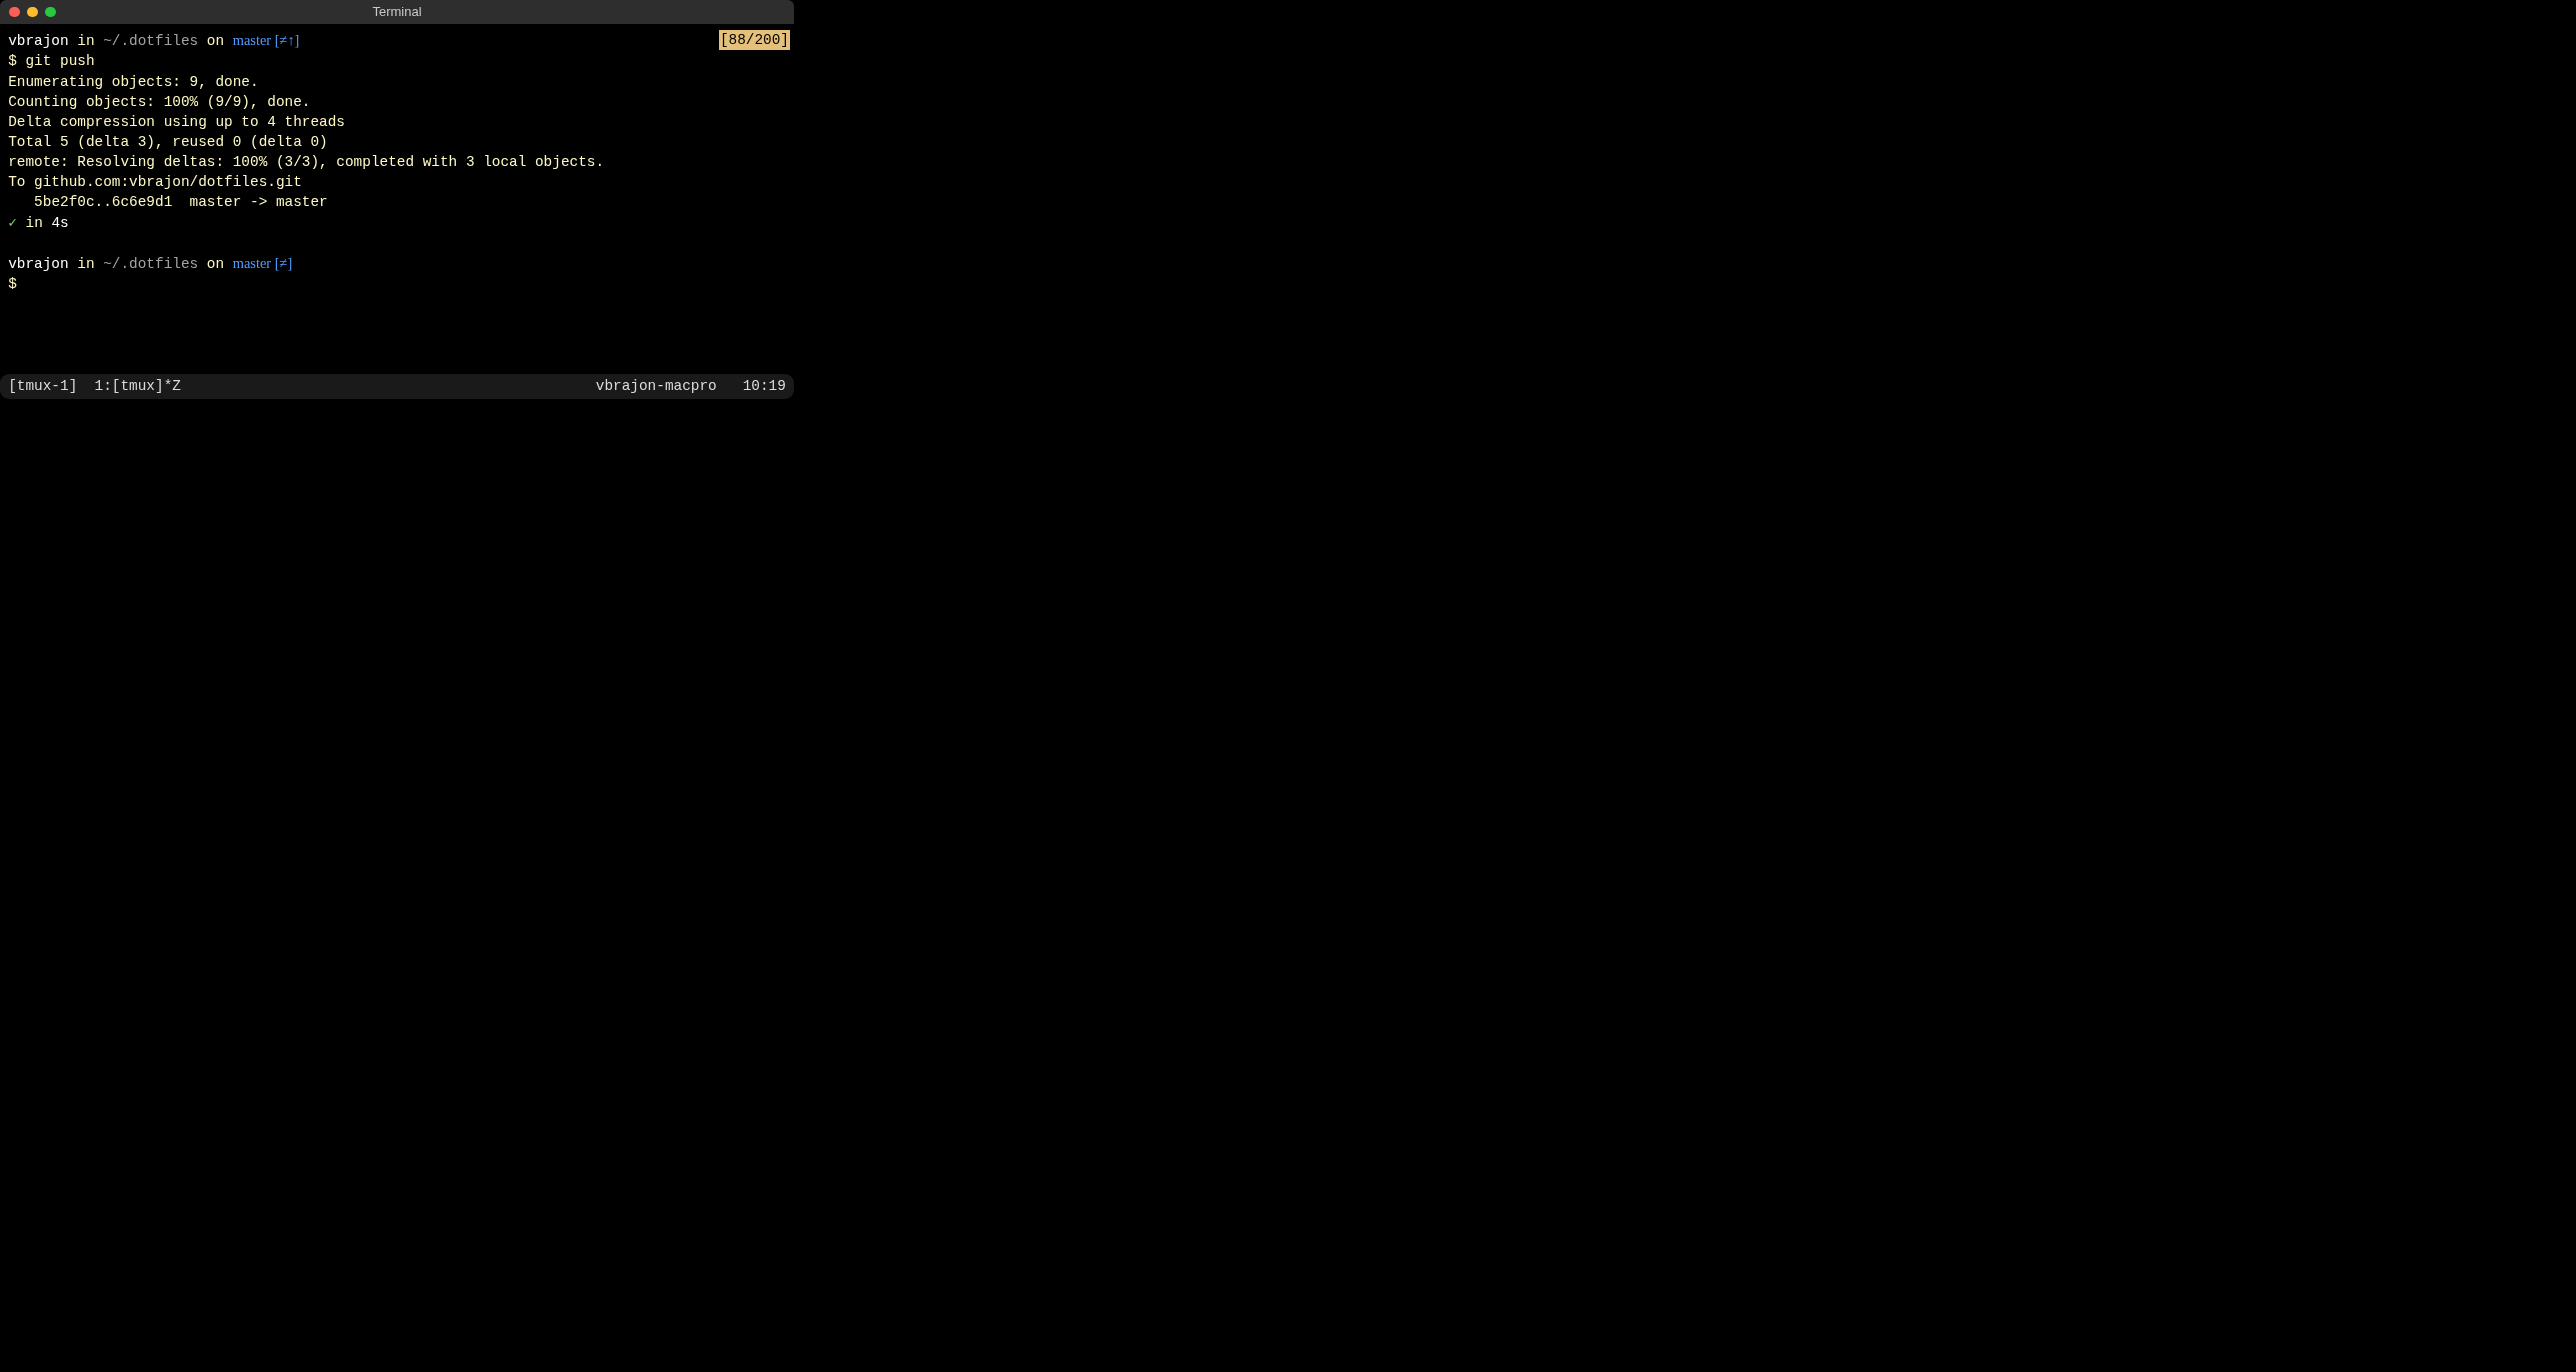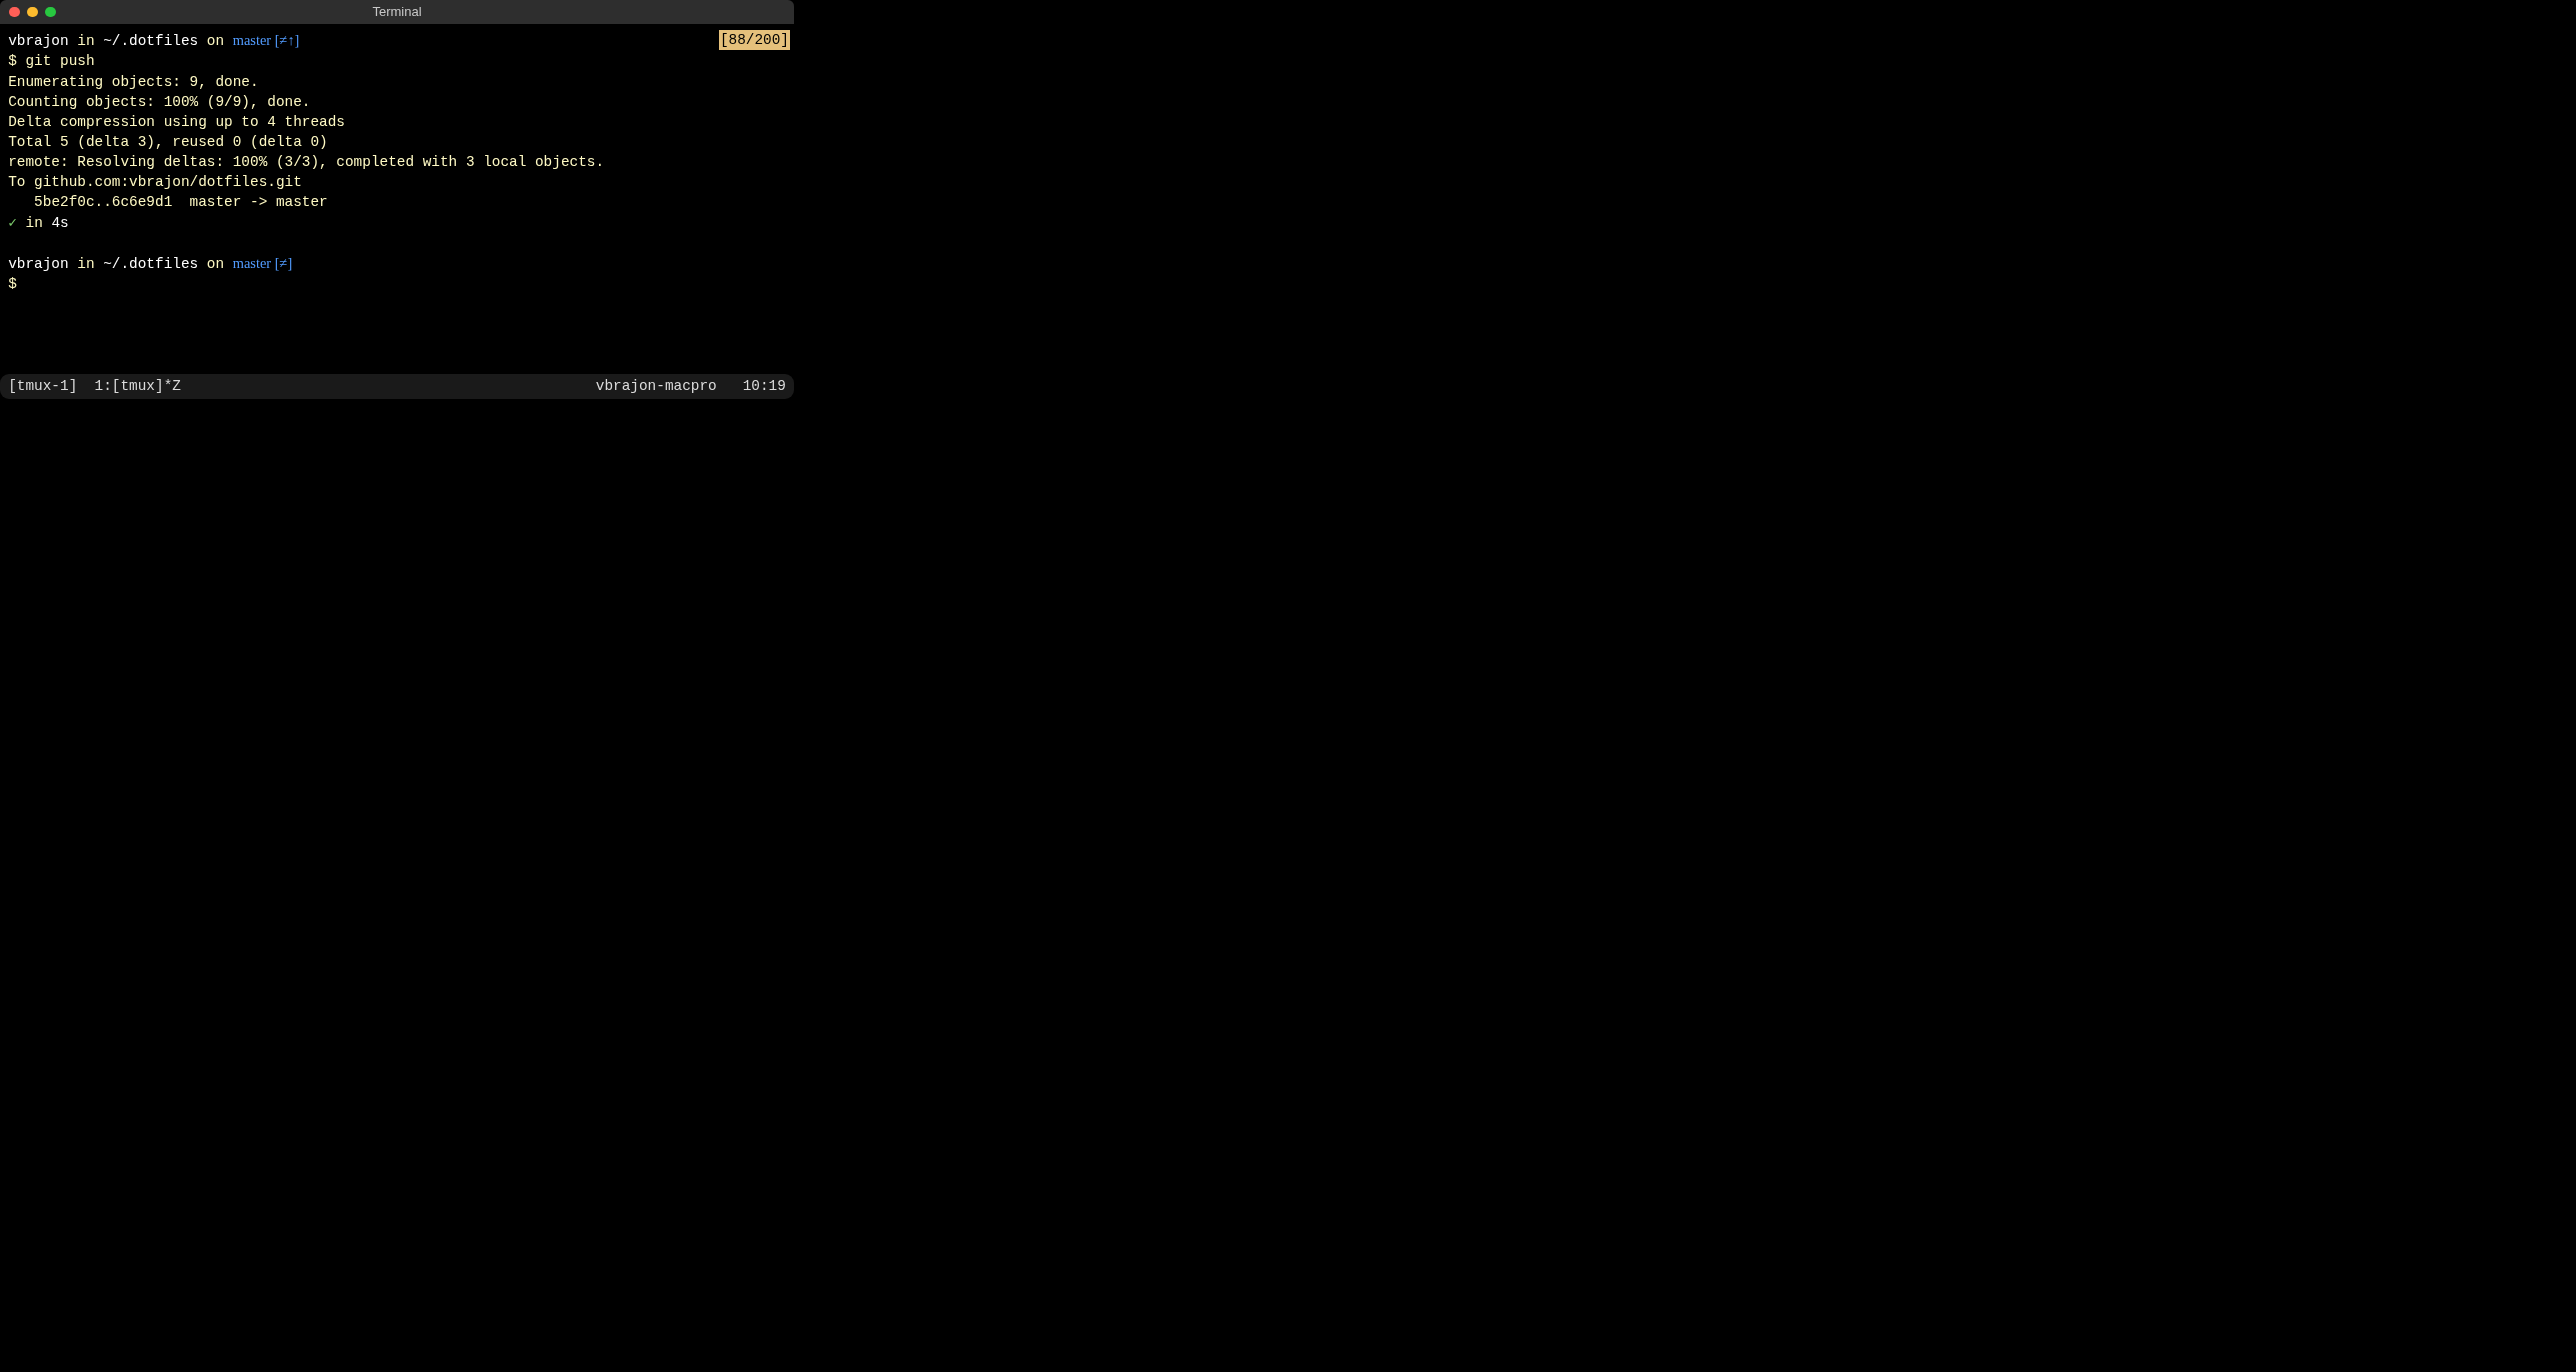--- a/index.html
+++ b/index.html
@@ -54,21 +54,21 @@
     .terminal-body {
       padding: 6.2px 8.2px 0 8.2px;
       position: relative;
       height: calc(100% - 24px - 25px);
     }
     .line {
       white-space: pre-wrap;
     }
     .c-yellow { color: #ffffff; }
     .c-white { color: #fef9c3; }
-    .c-cyan { color: #ffffff; }
+    .c-cyan { color: #a3a3a3; }
     .c-blue { color: #529cff; font-family: Liberation Serif, serif; }
     .c-green { color: #7bc96b; }
     .history-badge {
       position: absolute;
       top: 6.2px;
       right: 4px;
       background: #e5c07b;
       color: #000;
       padding: 0 1px;
       font-weight: normal;

